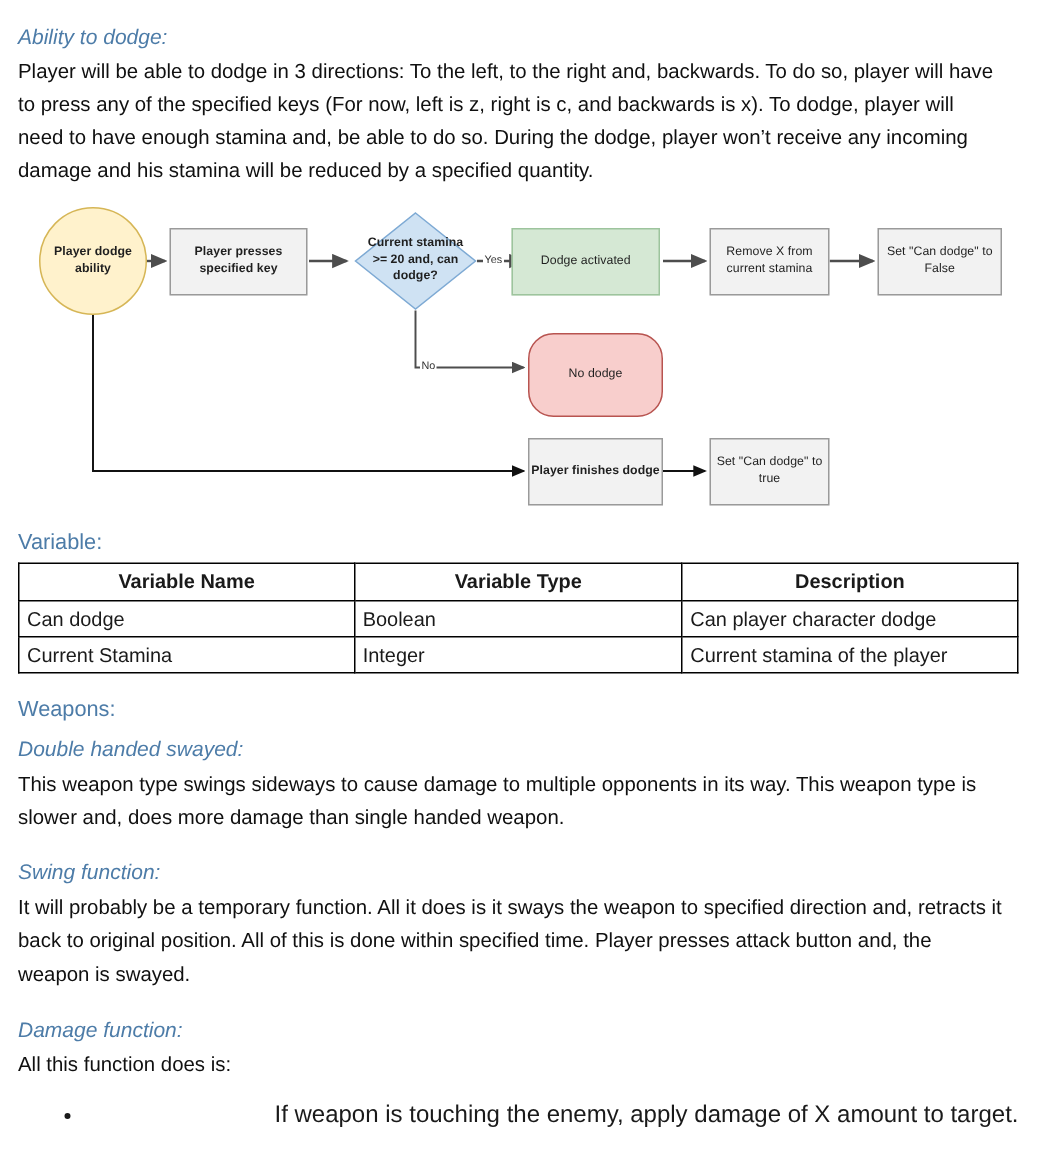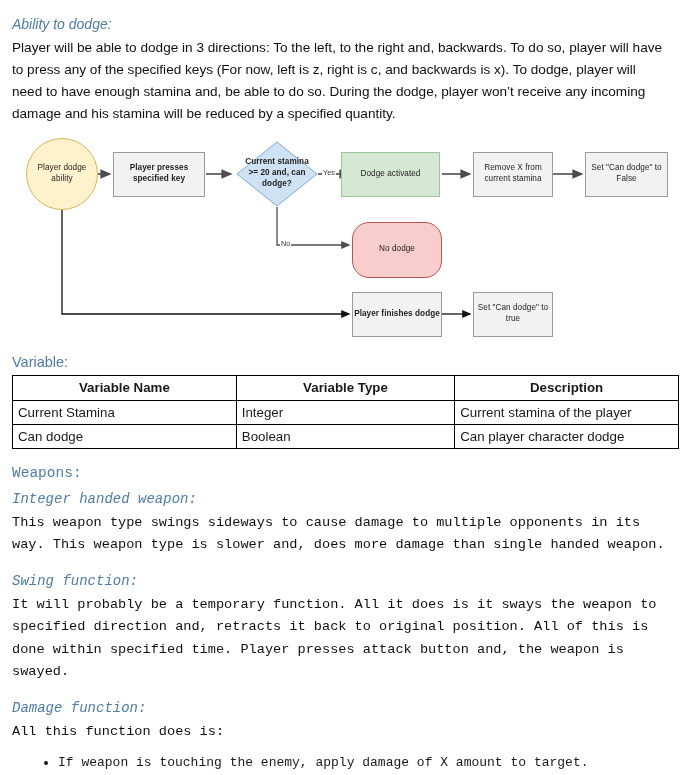--- a/index.html
+++ b/index.html
@@ -75,21 +75,21 @@
   }
   .node.box {
     border: 1px solid #9a9a9a;
     background: #f2f2f2;
   }
   .node.bold { font-weight: bold; }
   .node.circle {
     border: 1px solid #d6b656;
     background: #fff2cc;
     border-radius: 50%;
-    font-weight: normal;
+    font-weight: bold;
   }
   .node.green {
     border: 1px solid #9dc49d;
     background: #d5e8d4;
   }
   .node.red {
     border: 1px solid #b85450;
     background: #f8cecc;
   }
   .node.diamond-label {
@@ -125,22 +125,23 @@
     font-weight: bold;
   }
   table.vars td { text-align: left; }
   table.vars col.c1 { width: 33.6%; }
   table.vars col.c2 { width: 32.8%; }
   table.vars col.c3 { width: 33.6%; }
 
   ul.bullets {
     margin: 10px 0 0 0;
     padding-left: 46px;
-    font-size: 13px;
+    font-size: 16px;
     line-height: 1.6;
+    text-align: right;
   }
   ul.bullets li { margin: 0; }
 </style>
 </head>
 <body>
 
 <div class="page">
 
   <div class="doc">
 
@@ -231,38 +232,38 @@
         </colgroup>
       <thead>
         <tr>
           <th>Variable Name</th>
           <th>Variable Type</th>
           <th>Description</th>
         </tr>
       </thead>
       <tbody>
         <tr>
+          <td>Can dodge</td>
+          <td>Boolean</td>
+          <td>Can player character dodge</td>
+        </tr>
+        <tr>
           <td>Current Stamina</td>
           <td>Integer</td>
           <td>Current stamina of the player</td>
         </tr>
-        <tr>
-          <td>Can dodge</td>
-          <td>Boolean</td>
-          <td>Can player character dodge</td>
-        </tr>
       </tbody>
     </table>
   </div>
 
-  <div class="doc" style="padding-top:0;font-family:Liberation Mono, monospace;">
+  <div class="doc" style="padding-top:0;">
     <div class="spacer-md"></div>
 
     <div class="heading-plain">Weapons:</div>
-    <div class="heading">Integer handed weapon:</div>
+    <div class="heading">Double handed swayed:</div>
     <div class="para">This weapon type swings sideways to cause damage to multiple opponents in its way. This weapon type is slower and, does more damage than single handed weapon.</div>
 
     <div class="spacer-sm"></div>
 
     <div class="heading">Swing function:</div>
     <div class="para">It will probably be a temporary function. All it does is it sways the weapon to specified direction and, retracts it back to original position. All of this is done within specified time. Player presses attack button and, the weapon is swayed.</div>
 
     <div class="spacer-sm"></div>
 
     <div class="heading">Damage function:</div>

